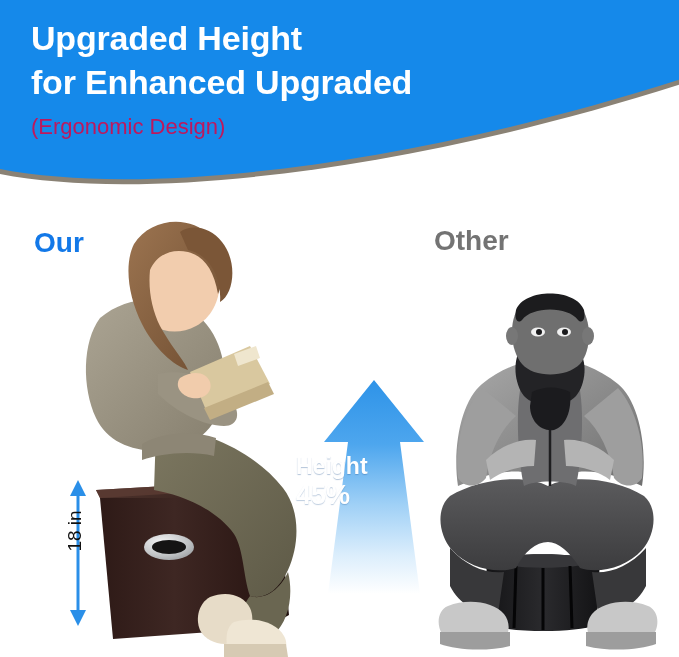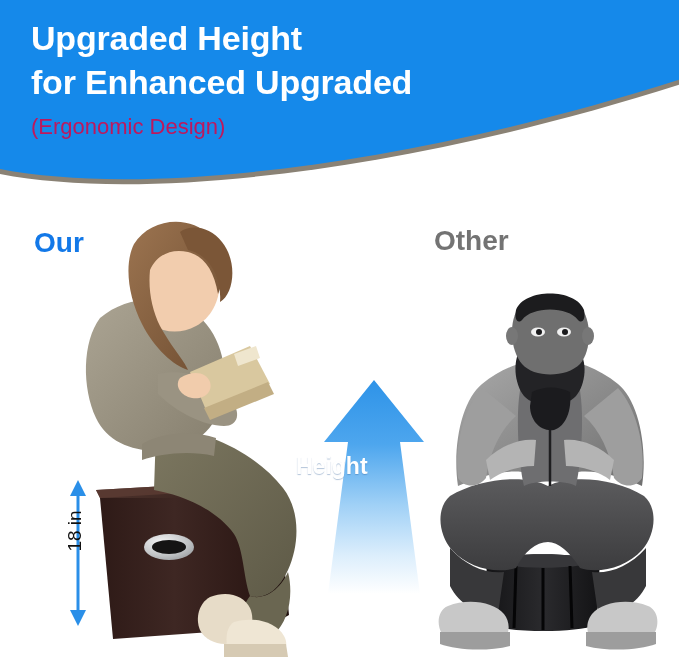--- a/index.html
+++ b/index.html
@@ -348,16 +348,17 @@
       <path d="M 78 8
                L 128 70
                L 104 70
                L 124 222
                L 32 222
                L 52 70
                L 28 70 Z" fill="url(#arrowG)"></path>
     </svg>
     <div id="arrow-text">
       <div class="arrow-line-1">Height</div>
+      <div class="arrow-line-2">45%</div>
     </div>
   </div>
 
 </div>
 
 </body></html>

